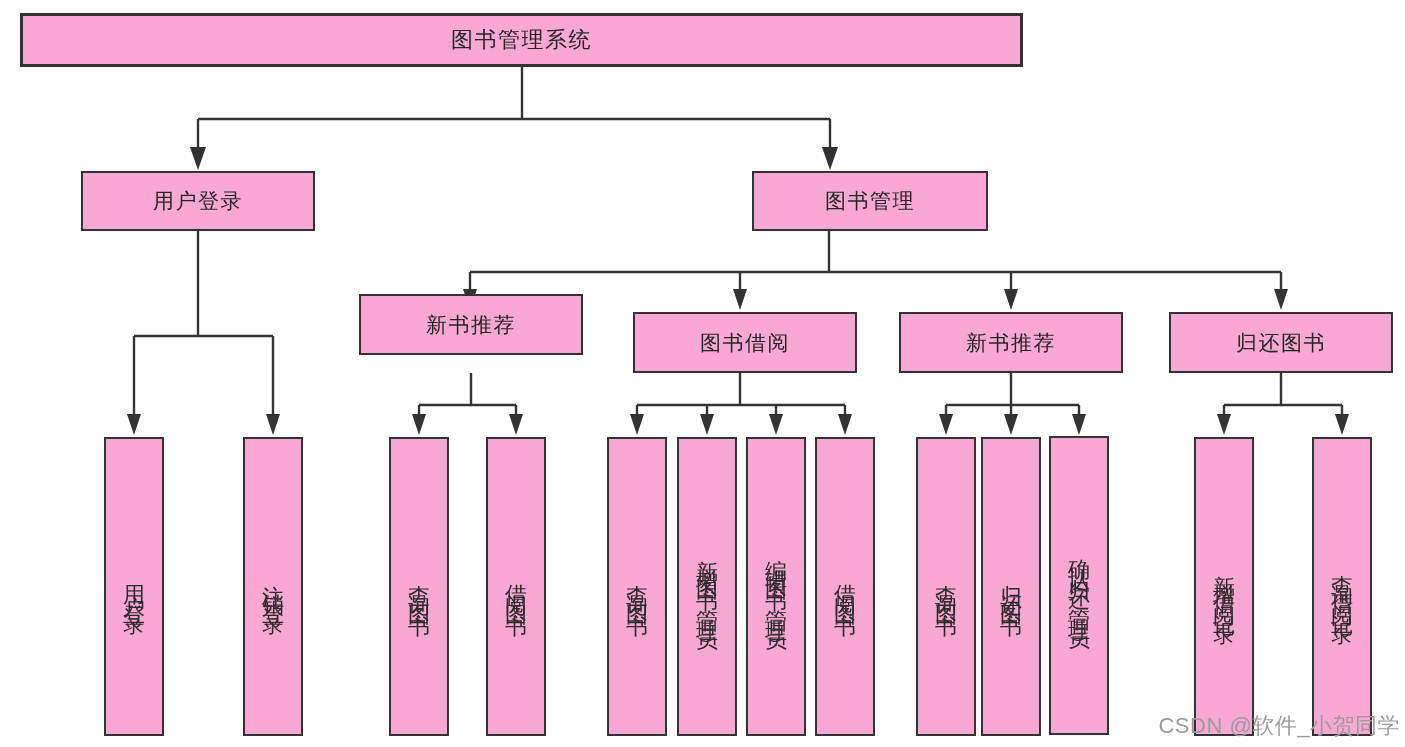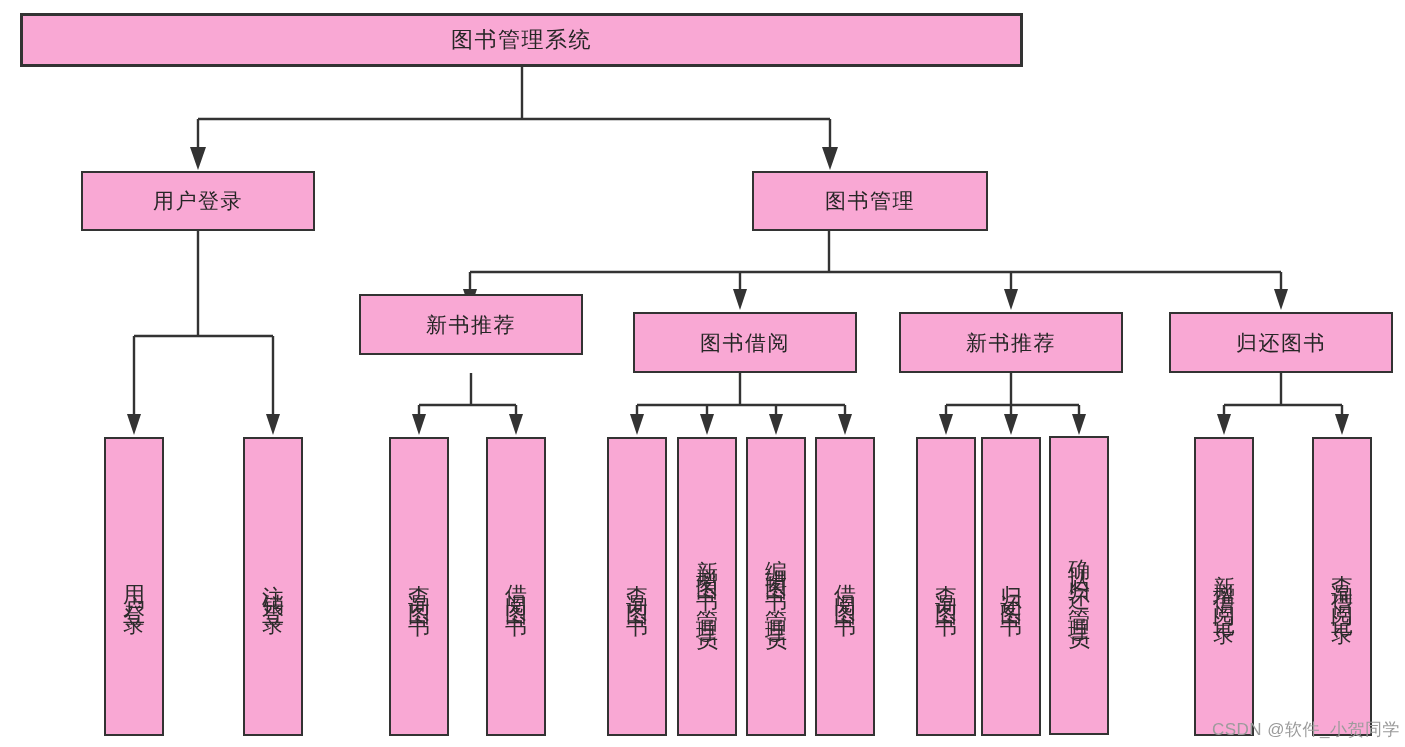--- a/index.html
+++ b/index.html
@@ -39,21 +39,21 @@
     text-orientation: mixed;
     font-size: 22px;
     line-height: 1;
     letter-spacing: 10px;
     color: #2b2b2b;
   }
   .watermark {
     position: absolute;
     right: 5px;
     bottom: 6px;
-    font-size: 17px;
+    font-size: 22px;
     color: #9b9b9b;
     letter-spacing: 0.5px;
     white-space: nowrap;
     z-index: 5;
   }
   .ln { stroke: #333333; stroke-width: 2.4; fill: none; }
   .ah { fill: #333333; stroke: none; }
 </style>
 </head>
 <body>

